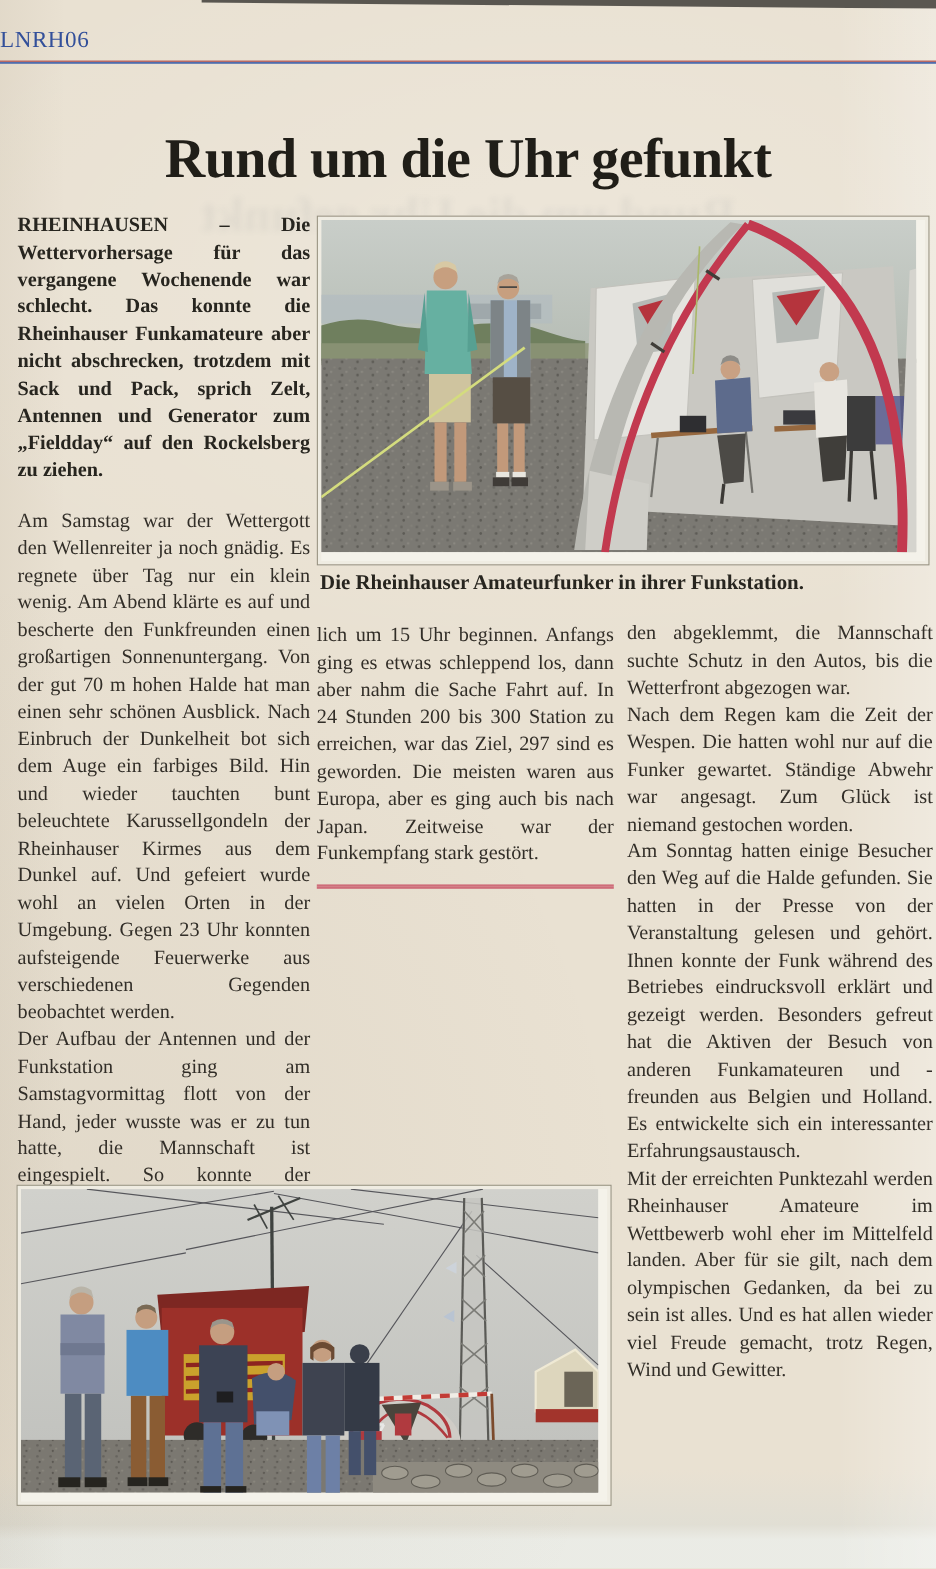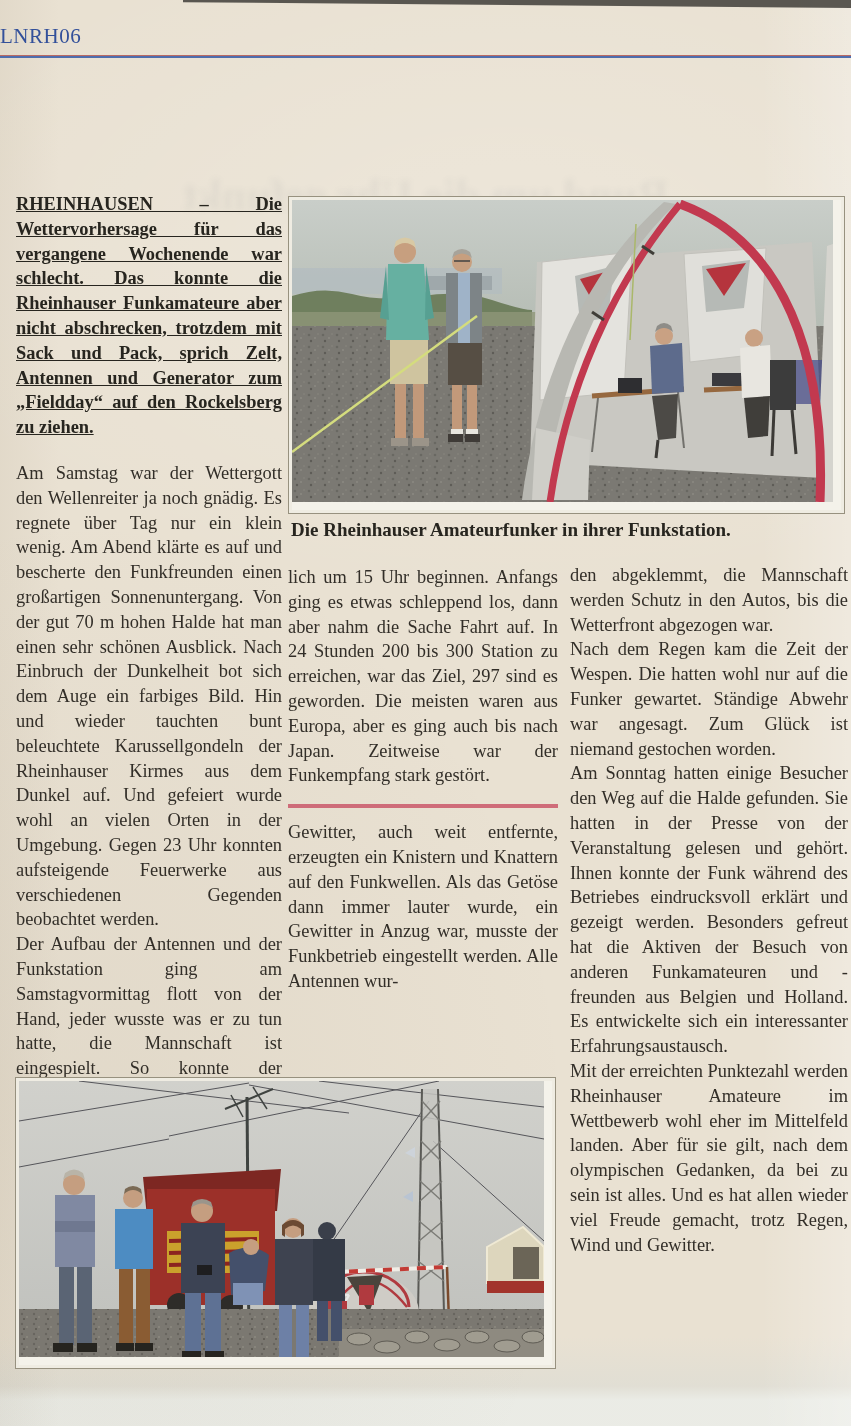--- a/index.html
+++ b/index.html
@@ -51,21 +51,21 @@
   .bleed{
     position:absolute;left:0;top:170px;width:851px;text-align:center;
     font-weight:bold;font-size:44px;color:#55606a;
     transform:scaleX(-1);filter:blur(3px);opacity:.07;pointer-events:none;
   }
   
   .col{position:absolute;text-align:justify;color:#322e28;}
   .col p{margin:0;font-size:18.4px;line-height:24.8px;}
   .col p + p{margin-top:0;}
   .col-left{left:16px;top:192px;width:266px;}
-  .lead{font-weight:bold;font-size:18.8px;line-height:25.2px;margin:0 0 21px 0 !important;color:#27251f;text-decoration:underline;}
+  .lead{font-weight:bold;font-size:18.8px;line-height:25.2px;margin:0 0 21px 0 !important;color:#27251f;}
   .col-mid{left:288px;top:565px;width:270px;}
   .col-right{left:570px;top:563px;width:278px;}
   
   .crosshead-block{margin:16px 0 12px 0;}
   .crosshead-rule{height:2px;background:#c84f63;opacity:.8;}
   .crosshead{
     font-size:37px;line-height:1.15;color:#2e2c26;
     margin:5px 0 6px 0;font-weight:normal;letter-spacing:.5px;
   }
   
@@ -90,20 +90,21 @@
 
   <div class="scan-edge-top"></div>
 
   <div class="masthead">
     <span class="code">LNRH06</span>
   </div>
   <div class="masthead-rule"></div>
 
   <div class="bleed">Rund um die Uhr gefunkt</div>
 
+  <h1 class="headline">Rund um die Uhr gefunkt</h1>
 
   <div class="col col-left">
     <p class="lead">RHEINHAUSEN – Die Wettervorhersage für das vergangene Wochenende war schlecht. Das konnte die Rheinhauser Funkamateure aber nicht abschrecken, trotzdem mit Sack und Pack, sprich Zelt, Antennen und Generator zum „Fieldday“ auf den Rockelsberg zu ziehen.</p>
     <p>Am Samstag war der Wettergott den Wellenreiter ja noch gnädig. Es regnete über Tag nur ein klein wenig. Am Abend klärte es auf und bescherte den Funkfreunden einen großartigen Sonnenuntergang. Von der gut 70 m hohen Halde hat man einen sehr schönen Ausblick. Nach Einbruch der Dunkelheit bot sich dem Auge ein farbiges Bild. Hin und wieder tauchten bunt beleuchtete Karussellgondeln der Rheinhauser Kirmes aus dem Dunkel auf. Und gefeiert wurde wohl an vielen Orten in der Umgebung. Gegen 23 Uhr konnten aufsteigende Feuerwerke aus verschiedenen Gegenden beobachtet werden.</p>
     <p>Der Aufbau der Antennen und der Funkstation ging am Samstagvormittag flott von der Hand, jeder wusste was er zu tun hatte, die Mannschaft ist eingespielt. So konnte der Funkbetrieb pünkt-</p>
   </div>
 
   <div class="photo photo-top">
     <svg width="541" height="302" viewBox="0 0 541 302">
       <defs>
@@ -203,25 +204,24 @@
     </svg>
   </div>
   <div class="caption caption-top">Die Rheinhauser Amateurfunker in ihrer Funkstation.</div>
 
   <div class="col col-mid">
     <p>lich um 15 Uhr beginnen. Anfangs ging es etwas schleppend los, dann aber nahm die Sache Fahrt auf. In 24 Stunden 200 bis 300 Station zu erreichen, war das Ziel, 297 sind es geworden. Die meisten waren aus Europa, aber es ging auch bis nach Japan. Zeitweise war der Funkempfang stark gestört.</p>
     <div class="crosshead-block">
       <div class="crosshead-rule"></div>
       <div class="crosshead-rule"></div>
     </div>
-    <p>Gewitter, auch weit entfernte, erzeugten ein Knistern und Knattern auf den Funkwellen. Als das Getöse dann immer lauter wurde, ein Gewitter in Anzug war, musste der Funkbetrieb eingestellt werden. Alle Antennen wur-</p>
   </div>
 
   <div class="col col-right">
-    <p>den abgeklemmt, die Mannschaft werden Schutz in den Autos, bis die Wetterfront abgezogen war.</p>
+    <p>den abgeklemmt, die Mannschaft suchte Schutz in den Autos, bis die Wetterfront abgezogen war.</p>
     <p>Nach dem Regen kam die Zeit der Wespen. Die hatten wohl nur auf die Funker gewartet. Ständige Abwehr war angesagt. Zum Glück ist niemand gestochen worden.</p>
     <p>Am Sonntag hatten einige Besucher den Weg auf die Halde gefunden. Sie hatten in der Presse von der Veranstaltung gelesen und gehört. Ihnen konnte der Funk während des Betriebes eindrucksvoll erklärt und gezeigt werden. Besonders gefreut hat die Aktiven der Besuch von anderen Funkamateuren und -freunden aus Belgien und Holland. Es entwickelte sich ein interessanter Erfahrungsaustausch.</p>
     <p>Mit der erreichten Punktezahl werden Rheinhauser Amateure im Wettbewerb wohl eher im Mittelfeld landen. Aber für sie gilt, nach dem olympischen Gedanken, da bei zu sein ist alles. Und es hat allen wieder viel Freude gemacht, trotz Regen, Wind und Gewitter.</p>
   </div>
 
   <div class="photo photo-bottom">
     <svg width="525" height="276" viewBox="0 0 525 276">
       <defs>
         <linearGradient id="sky2" x1="0" y1="0" x2="0" y2="1">
           <stop offset="0" stop-color="#d1d1cc"></stop>

